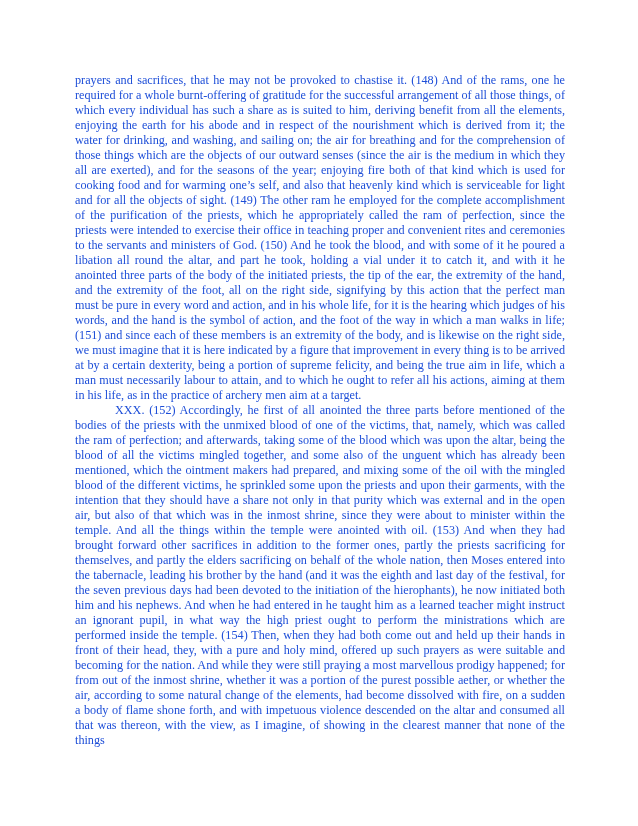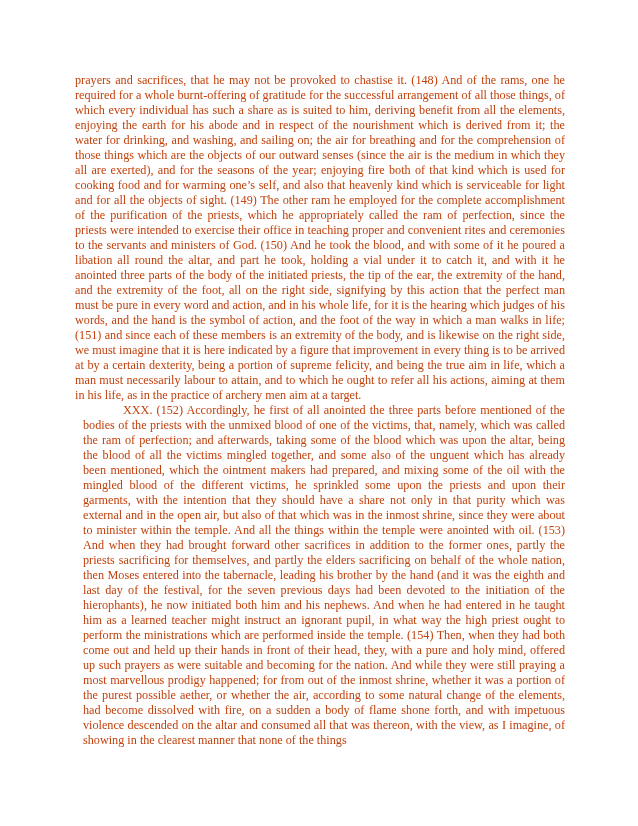--- a/index.html
+++ b/index.html
@@ -16,30 +16,29 @@
     background: #ffffff;
   }
   .text-block {
     position: absolute;
     left: 75px;
     top: 73px;
     width: 490px;
     font-family: "Liberation Serif", "DejaVu Serif", serif;
     font-size: 12.2px;
     line-height: 15px;
-    color: #c2410c;
+    color: #1d4ed8;
     text-align: justify;
     text-justify: inter-word;
   }
   .text-block p {
     margin: 0;
   }
   .text-block p.indent-first {
     text-indent: 40px;
-    margin-left: 8px;
   }
 </style>
 </head>
 <body>
 
 <div class="page">
   <div class="text-block">
     <p>prayers and sacrifices, that he may not be provoked to chastise it. (148) And of the rams, one he required for a whole burnt-offering of gratitude for the successful arrangement of all those things, of which every individual has such a share as is suited to him, deriving benefit from all the elements, enjoying the earth for his abode and in respect of the nourishment which is derived from it; the water for drinking, and washing, and sailing on; the air for breathing and for the comprehension of those things which are the objects of our outward senses (since the air is the medium in which they all are exerted), and for the seasons of the year; enjoying fire both of that kind which is used for cooking food and for warming one’s self, and also that heavenly kind which is serviceable for light and for all the objects of sight. (149) The other ram he employed for the complete accomplishment of the purification of the priests, which he appropriately called the ram of perfection, since the priests were intended to exercise their office in teaching proper and convenient rites and ceremonies to the servants and ministers of God. (150) And he took the blood, and with some of it he poured a libation all round the altar, and part he took, holding a vial under it to catch it, and with it he anointed three parts of the body of the initiated priests, the tip of the ear, the extremity of the hand, and the extremity of the foot, all on the right side, signifying by this action that the perfect man must be pure in every word and action, and in his whole life, for it is the hearing which judges of his words, and the hand is the symbol of action, and the foot of the way in which a man walks in life; (151) and since each of these members is an extremity of the body, and is likewise on the right side, we must imagine that it is here indicated by a figure that improvement in every thing is to be arrived at by a certain dexterity, being a portion of supreme felicity, and being the true aim in life, which a man must necessarily labour to attain, and to which he ought to refer all his actions, aiming at them in his life, as in the practice of archery men aim at a target.</p>
     <p class="indent-first">XXX. (152) Accordingly, he first of all anointed the three parts before mentioned of the bodies of the priests with the unmixed blood of one of the victims, that, namely, which was called the ram of perfection; and afterwards, taking some of the blood which was upon the altar, being the blood of all the victims mingled together, and some also of the unguent which has already been mentioned, which the ointment makers had prepared, and mixing some of the oil with the mingled blood of the different victims, he sprinkled some upon the priests and upon their garments, with the intention that they should have a share not only in that purity which was external and in the open air, but also of that which was in the inmost shrine, since they were about to minister within the temple. And all the things within the temple were anointed with oil. (153) And when they had brought forward other sacrifices in addition to the former ones, partly the priests sacrificing for themselves, and partly the elders sacrificing on behalf of the whole nation, then Moses entered into the tabernacle, leading his brother by the hand (and it was the eighth and last day of the festival, for the seven previous days had been devoted to the initiation of the hierophants), he now initiated both him and his nephews. And when he had entered in he taught him as a learned teacher might instruct an ignorant pupil, in what way the high priest ought to perform the ministrations which are performed inside the temple. (154) Then, when they had both come out and held up their hands in front of their head, they, with a pure and holy mind, offered up such prayers as were suitable and becoming for the nation. And while they were still praying a most marvellous prodigy happened; for from out of the inmost shrine, whether it was a portion of the purest possible aether, or whether the air, according to some natural change of the elements, had become dissolved with fire, on a sudden a body of flame shone forth, and with impetuous violence descended on the altar and consumed all that was thereon, with the view, as I imagine, of showing in the clearest manner that none of the things</p>
   </div>

